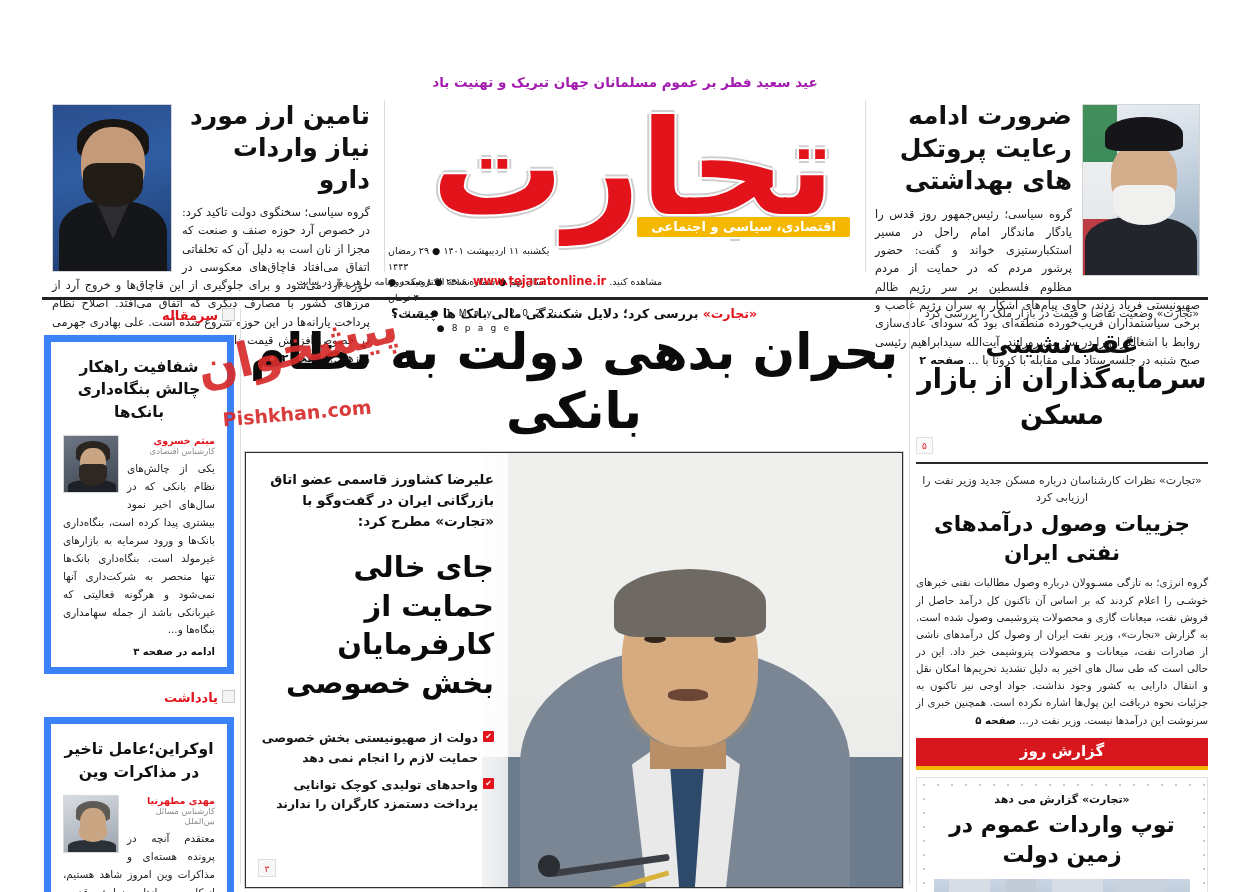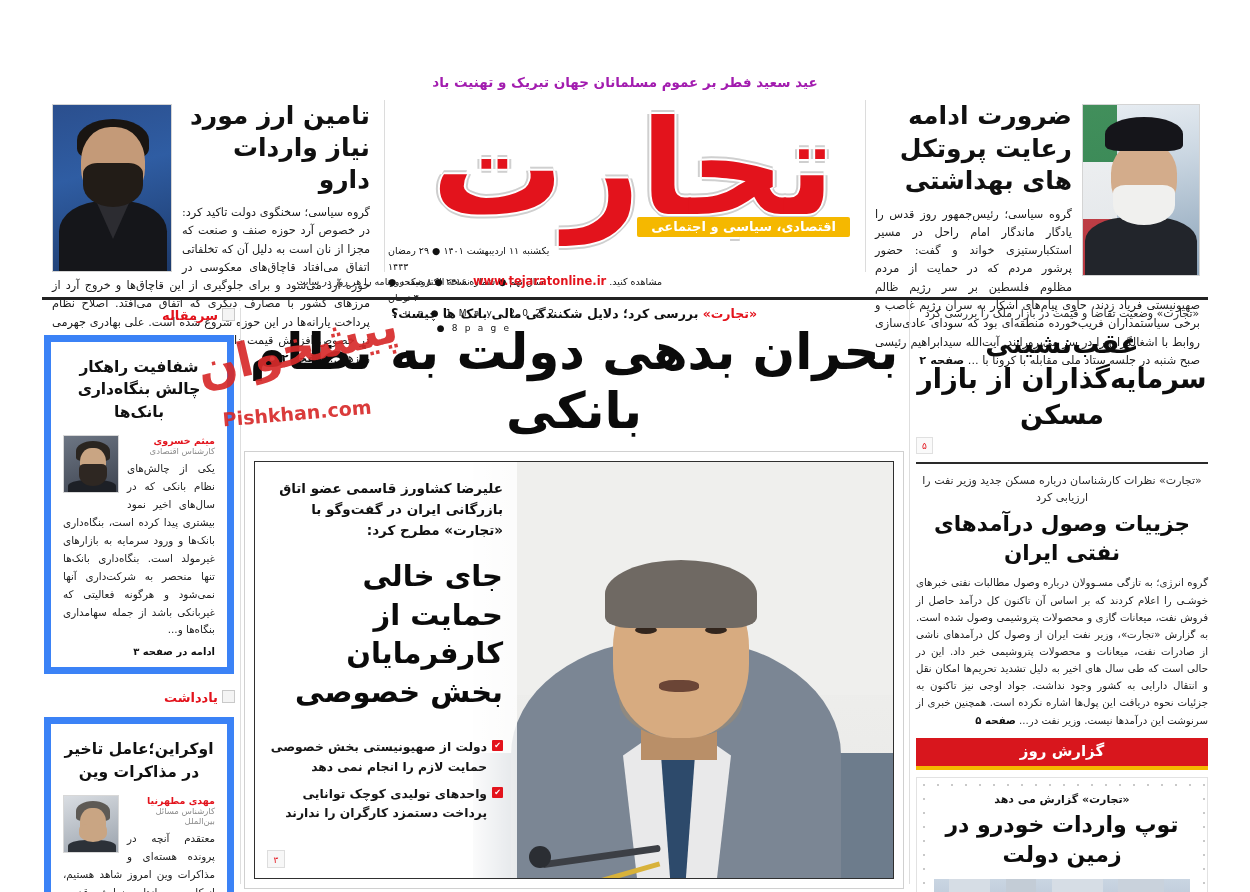--- a/index.html
+++ b/index.html
@@ -208,21 +208,21 @@
   }
   .kicker-center .brand { color: #e3131c; }
   .mega {
     text-align: center;
     font-size: 50px; font-weight: bold; color: #0b0b0b;
     line-height: 1.18;
     letter-spacing: -1px;
     margin-bottom: 10px;
   }
   .mainbox {
-    border: 1px solid #d0d0d0; background: #fff; padding: 9px;
+    border: 1px solid #d0d0d0; background: #fff; 
     position: relative; height: 438px;
   }
   .mainbox-inner {
     border: 1px solid #2f2f2f; height: 100%; position: relative; overflow: hidden;
     background: #fff;
   }
   .iv-photo {
     position: absolute; right: 0; top: 0; width: 420px; height: 100%;
     background: linear-gradient(180deg,#f4f4f2 0%,#e8e8e6 100%);
     overflow: hidden;
@@ -542,21 +542,21 @@
       <span>گروه انرژی؛ به تازگی مسـوولان درباره وصول مطالبات نفتی خبرهای خوشـی را اعلام کردند که بر اساس آن تاکنون کل درآمد حاصل از فروش نفت، میعانات گازی و محصولات پتروشیمی وصول شده است. به گزارش «تجارت»، وزیر نفت ایران از وصول کل درآمدهای ناشی از صادرات نفت، میعانات و محصولات پتروشیمی خبر داد. این در حالی است که طی سال های اخیر به دلیل تشدید تحریم‌ها امکان نقل و انتقال دارایی به کشور وجود نداشت. جواد اوجی نیز تاکنون به جزئیات نحوه دریافت این پول‌ها اشاره نکرده است. همچنین خبری از سرنوشت این درآمدها نیست. وزیر نفت در...</span>
       <span class="pg-ref">صفحه ۵</span>
     </div>
 
     <div class="report-bar">گزارش روز</div>
     <div class="report-accent"></div>
 
     <div class="report-card">
       <div class="inner">
         <div class="rc-kicker">«تجارت» گزارش می دهد</div>
-        <div class="rc-head">توپ واردات خودرو در زمین دولت</div>
+        <div class="rc-head">توپ واردات عموم در زمین دولت</div>
 
         <div class="cars">
           <div class="bldg" style="left:6%;width:16%;height:22%;"></div>
           <div class="bldg" style="left:28%;width:12%;height:17%;background:#c3ccd6;"></div>
           <div class="bldg" style="left:46%;width:20%;height:25%;"></div>
           <div class="bldg" style="left:72%;width:18%;height:19%;background:#c9d2dc;"></div>
 
         </div>
       </div>
 

